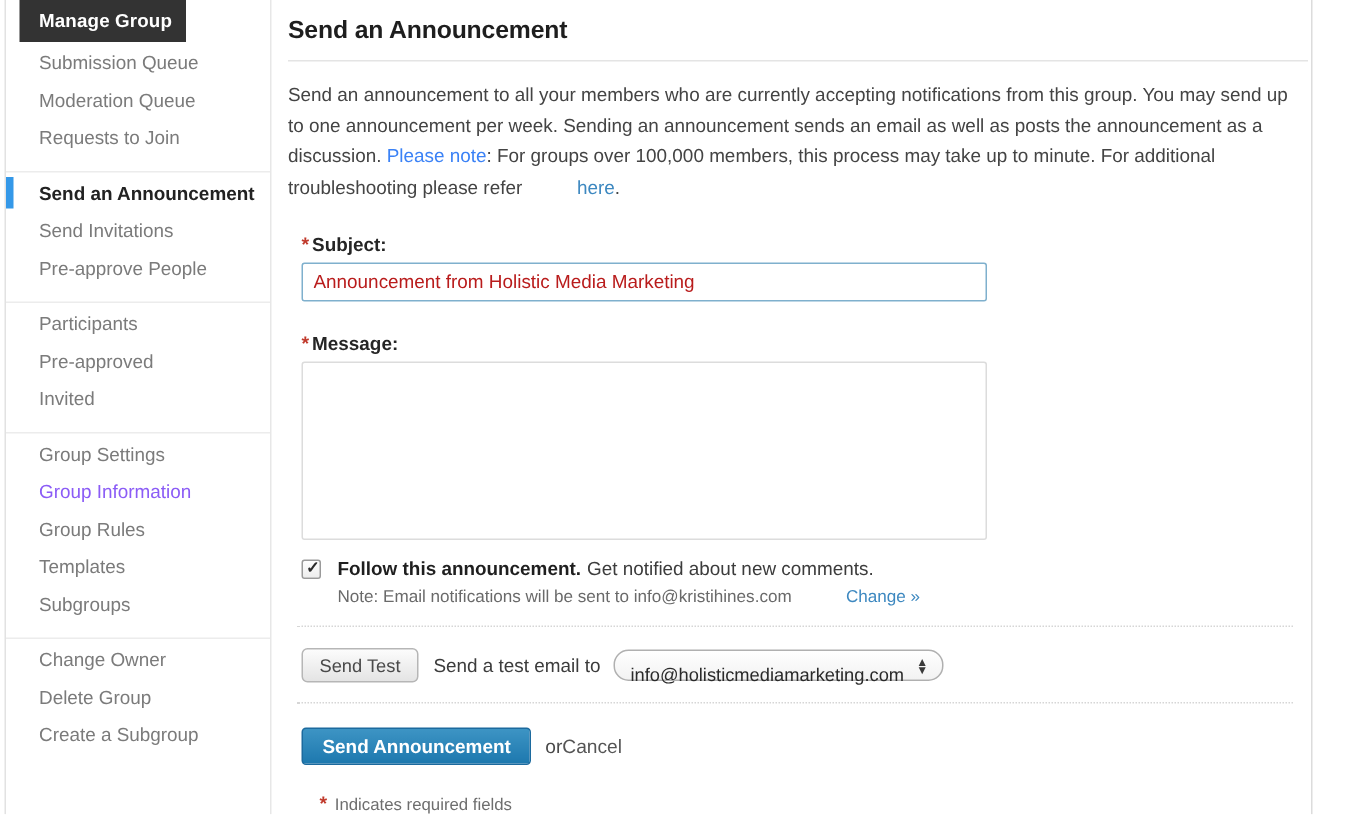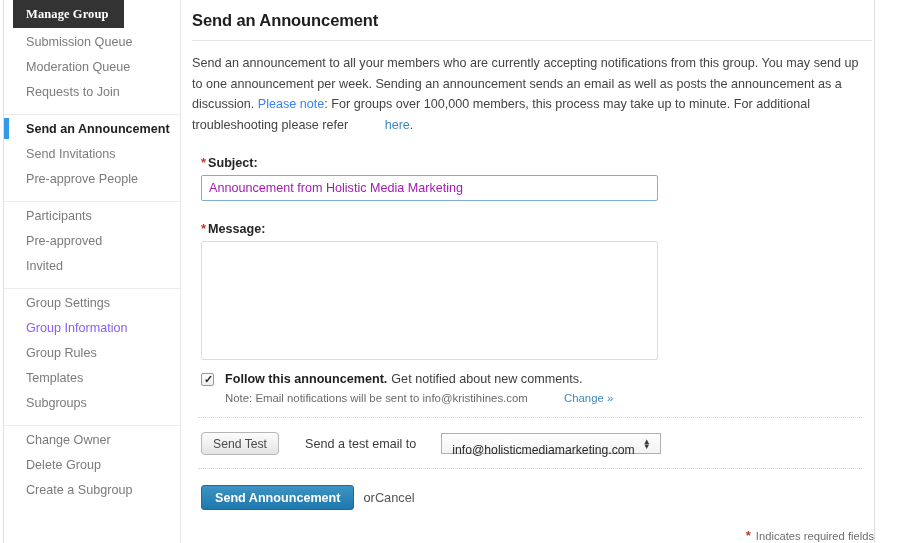--- a/index.html
+++ b/index.html
@@ -38,21 +38,20 @@
     width: 111px;
     height: 28px;
     background: #333333;
     color: #ffffff;
     font-size: 12.5px;
     font-weight: bold;
     display: flex;
     align-items: center;
     padding-left: 13px;
     letter-spacing: 0.1px;
-    font-family: Liberation Serif, serif;
   }
   .nav-group {
     padding: 1px 0 10px 0;
     border-bottom: 1px solid #ececec;
   }
   .nav-group:last-child { border-bottom: none; }
   .nav-item {
     position: relative;
     height: 25px;
     display: flex;
@@ -124,21 +123,21 @@
   .subject-input {
     display: block;
     margin-left: 9px;
     width: 457px;
     height: 26px;
     border: 1px solid #7fb0cd;
     border-radius: 2px;
     padding: 0 7px;
     font-family: "Liberation Sans", sans-serif;
     font-size: 12.6px;
-    color: #a21caf;
+    color: #b91c1c;
     background: #fff;
     outline: none;
   }
   .message-area {
     display: block;
     margin-left: 9px;
     width: 457px;
     height: 119px;
     border: 1px solid #dcdcdc;
     border-radius: 2px;
@@ -189,40 +188,39 @@
     border-top: 1px dotted #d6d6d6;
     height: 0;
   }
 
   .test-row {
     margin: 14px 0 0 9px;
     display: flex;
     align-items: center;
     font-size: 12.6px;
     color: #3c3c3c;
-    gap: 16px;
   }
   .btn-grey {
     height: 23px;
     padding: 0 11px;
     border: 1px solid #b6b6b6;
     border-radius: 4px;
     background: linear-gradient(#fcfcfc, #e4e4e4);
     font-family: "Liberation Sans", sans-serif;
     font-size: 12.2px;
     color: #4a4a4a;
     cursor: pointer;
     margin-right: 10px;
   }
   .select-wrap {
     margin-left: 9px;
     position: relative;
     height: 21px;
     border: 1px solid #b0b0b0;
-    border-radius: 0;
+    border-radius: 10px;
     background: linear-gradient(#ffffff, #f2f2f2);
     display: inline-flex;
     align-items: center;
     padding: 13px 25px 0 10px;
     font-size: 12.2px;
     color: #2a2a2a;
     cursor: pointer;
   }
   .stepper {
     position: absolute;
@@ -250,24 +248,23 @@
     background: linear-gradient(#3d94c4, #1d78ae);
     color: #ffffff;
     font-family: "Liberation Sans", sans-serif;
     font-size: 12.6px;
     font-weight: bold;
     cursor: pointer;
     margin-right: 9px;
   }
   .cancel-link { color: #555; text-decoration: none; }
   .required-note {
-    margin: 18px 0 0 1px;
+    margin: 18px 0 0 21px;
     font-size: 11.2px;
     color: #6e6e6e;
-    text-align: right;
   }
 </style>
 </head>
 <body>
 
 <div id="page">
   <div id="page-frame"></div>
 
   <div id="sidebar">
     <div class="manage-tab">

